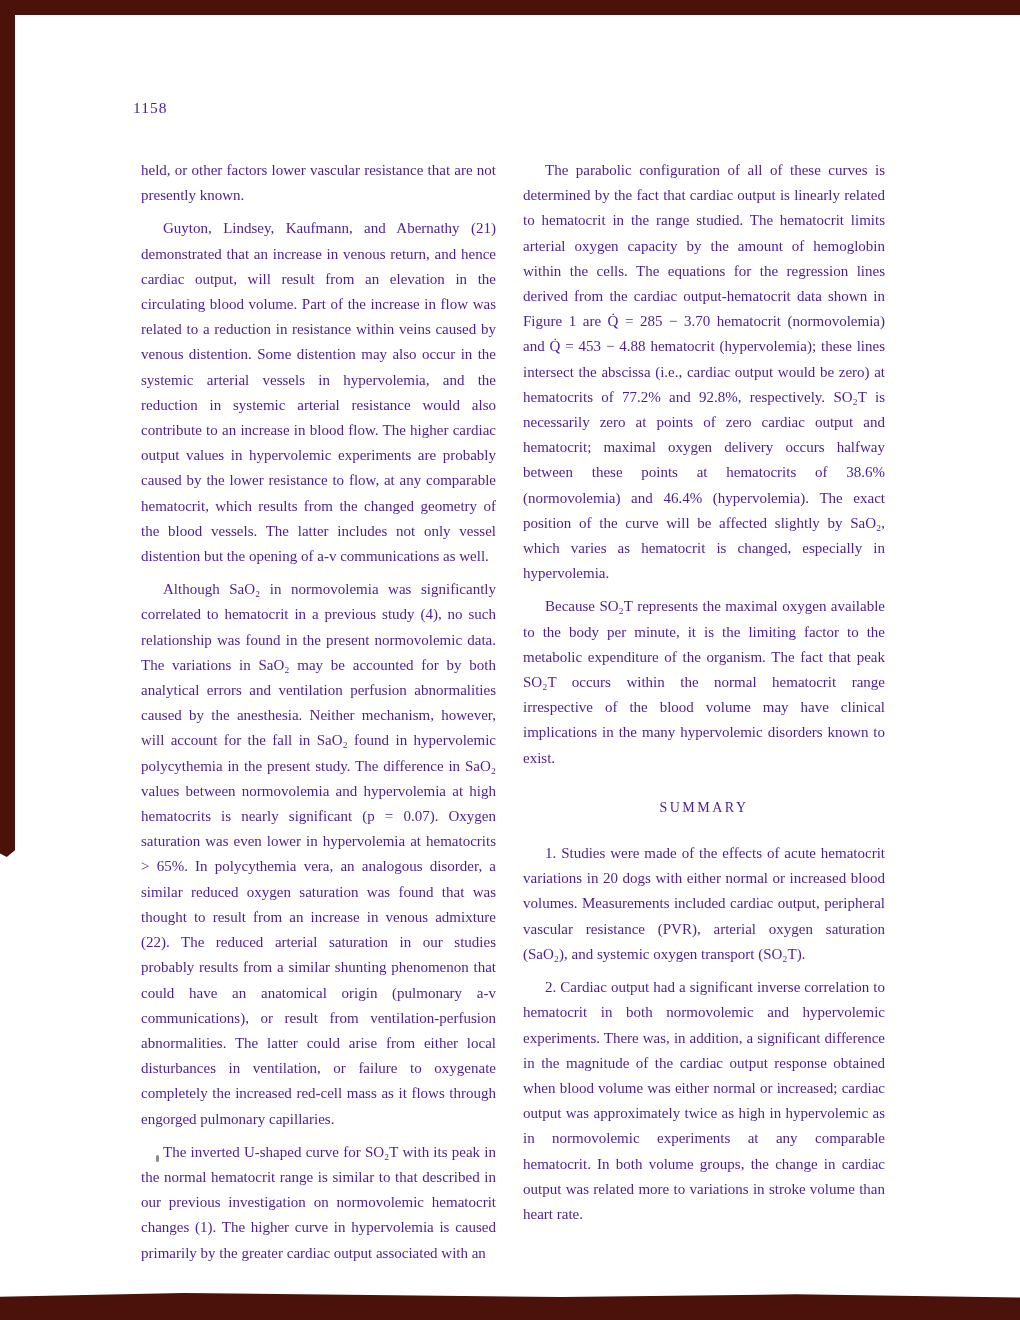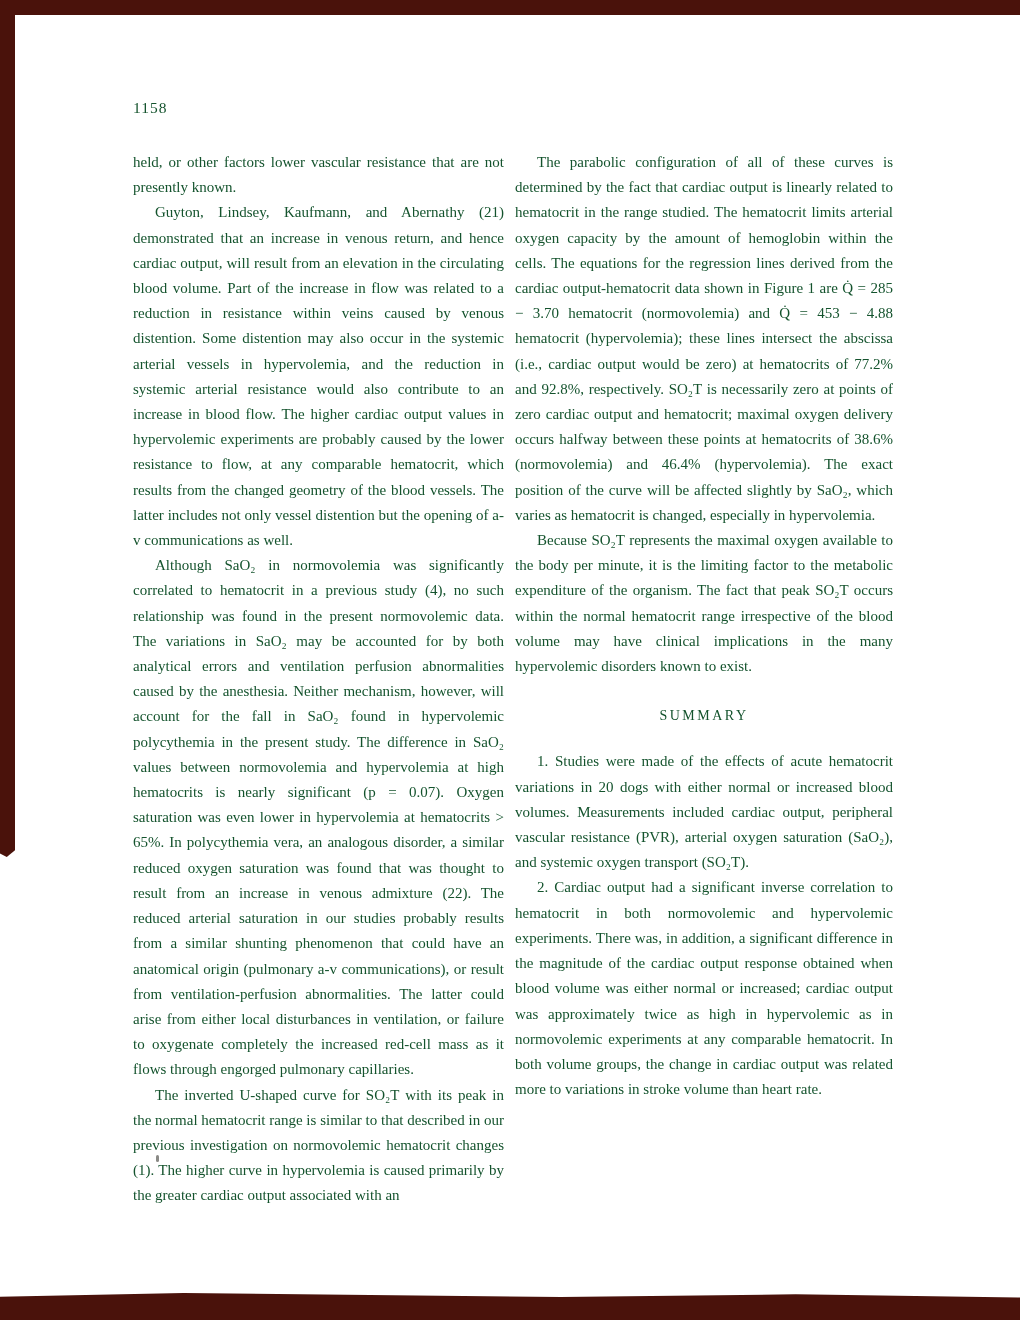--- a/index.html
+++ b/index.html
@@ -2,21 +2,21 @@
 <html style="--scan-bar: #4a120b;"><head>
 <meta charset="utf-8">
 <style>
   html,body{margin:0;padding:0;background:#ffffff;}
   .page{
     position:relative;
     width:1020px;height:1320px;
     background:#ffffff;
     overflow:hidden;
     font-family:"Liberation Serif","DejaVu Serif",serif;
-    color:#14532d;
+    color:#4c1d95;
   }
   
   .scan-bar{background:var(--scan-bar,#4a120b);}
   .scan-bar-top{position:absolute;left:0;top:0;width:100%;height:15px;}
   .scan-bar-left{
     position:absolute;left:0;top:0;width:15px;height:857px;
     clip-path:polygon(0 0,100% 0,100% 99.2%,45% 100%,0 99.6%);
   }
   .scan-bar-bottom{
     position:absolute;left:0;bottom:0;width:100%;height:27px;
@@ -29,21 +29,21 @@
   .pagenum{position:absolute;left:0;top:0;font-size:15.5px;letter-spacing:1px;}
   .running-head{
     position:absolute;left:0;right:0;top:1px;
     text-align:center;font-size:14.5px;letter-spacing:0.8px;
     white-space:nowrap;
   }
   .columns{display:flex;gap:11px;margin-top:30px;}
   .col{font-size:15px;line-height:25.2px;text-align:justify;}
   .col-left{width:371px;}
   .col-right{width:378px;}
-  .col p{margin:0;padding:0;}
+  .col p{margin:8px;padding:0;}
   .col p.indent{text-indent:22px;}
   .col h2.heading{
     font-size:14px;font-weight:normal;letter-spacing:2.5px;
     text-align:center;margin:24px 0 21px 0;
   }
 </style>
 </head>
 <body>
 
 <div class="page">

